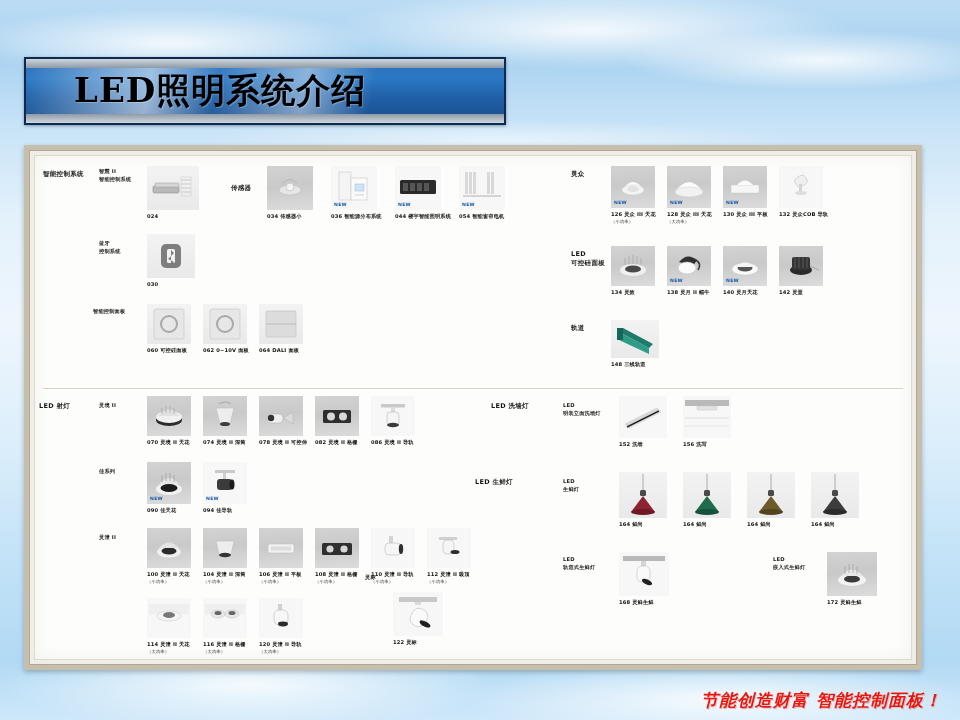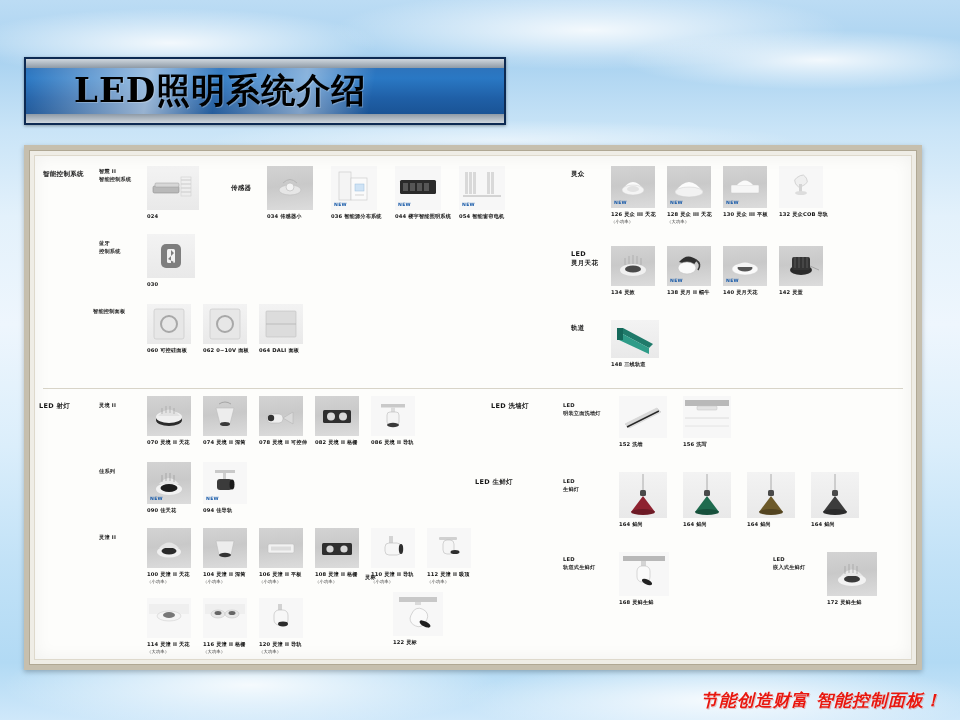--- a/index.html
+++ b/index.html
@@ -594,21 +594,21 @@
               <ellipse cx="22" cy="27" rx="6" ry="2" fill="#ddd"></ellipse>
             </svg>
           </div>
         </div>
         <div class="caption">
           <span class="num">132</span><span>灵众COB 导轨</span>
         </div>
       </div>
 
       <div class="cat-label" style="left:16px; top:94px;">LED
-灵月天花</div>
+可控硅面板</div>
 
       <div class="cell" style="left:56px; top:90px; width:44px; height:40px;">
         <div class="thumb">
           <div class="art">
             <svg viewBox="0 0 44 40">
               <ellipse cx="22" cy="24" rx="13" ry="6" fill="#f0f0f0"></ellipse>
               <ellipse cx="22" cy="23" rx="8" ry="3.6" fill="#4a4a4a"></ellipse>
               <g stroke="#a5a5a5" stroke-width=".7">
                 <line x1="14" y1="12" x2="14" y2="19"></line>
                     <line x1="18" y1="10" x2="18" y2="18"></line>

